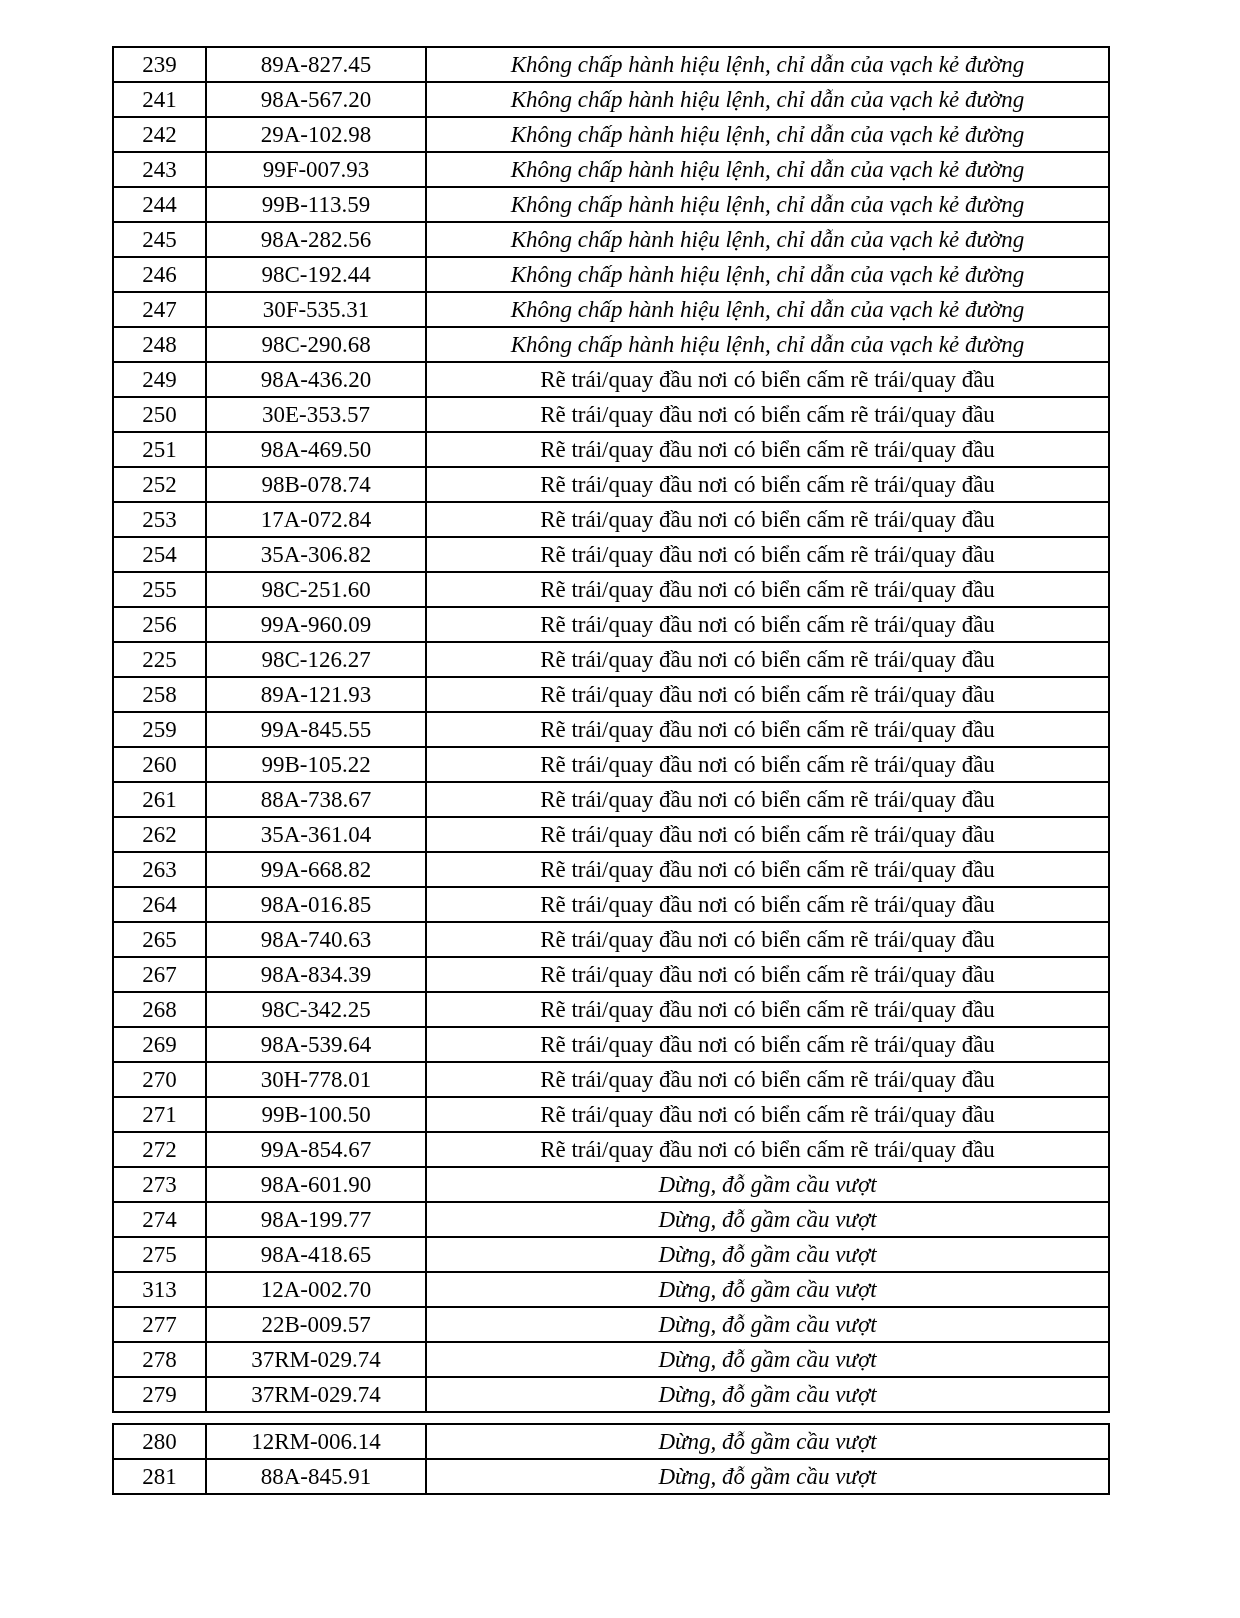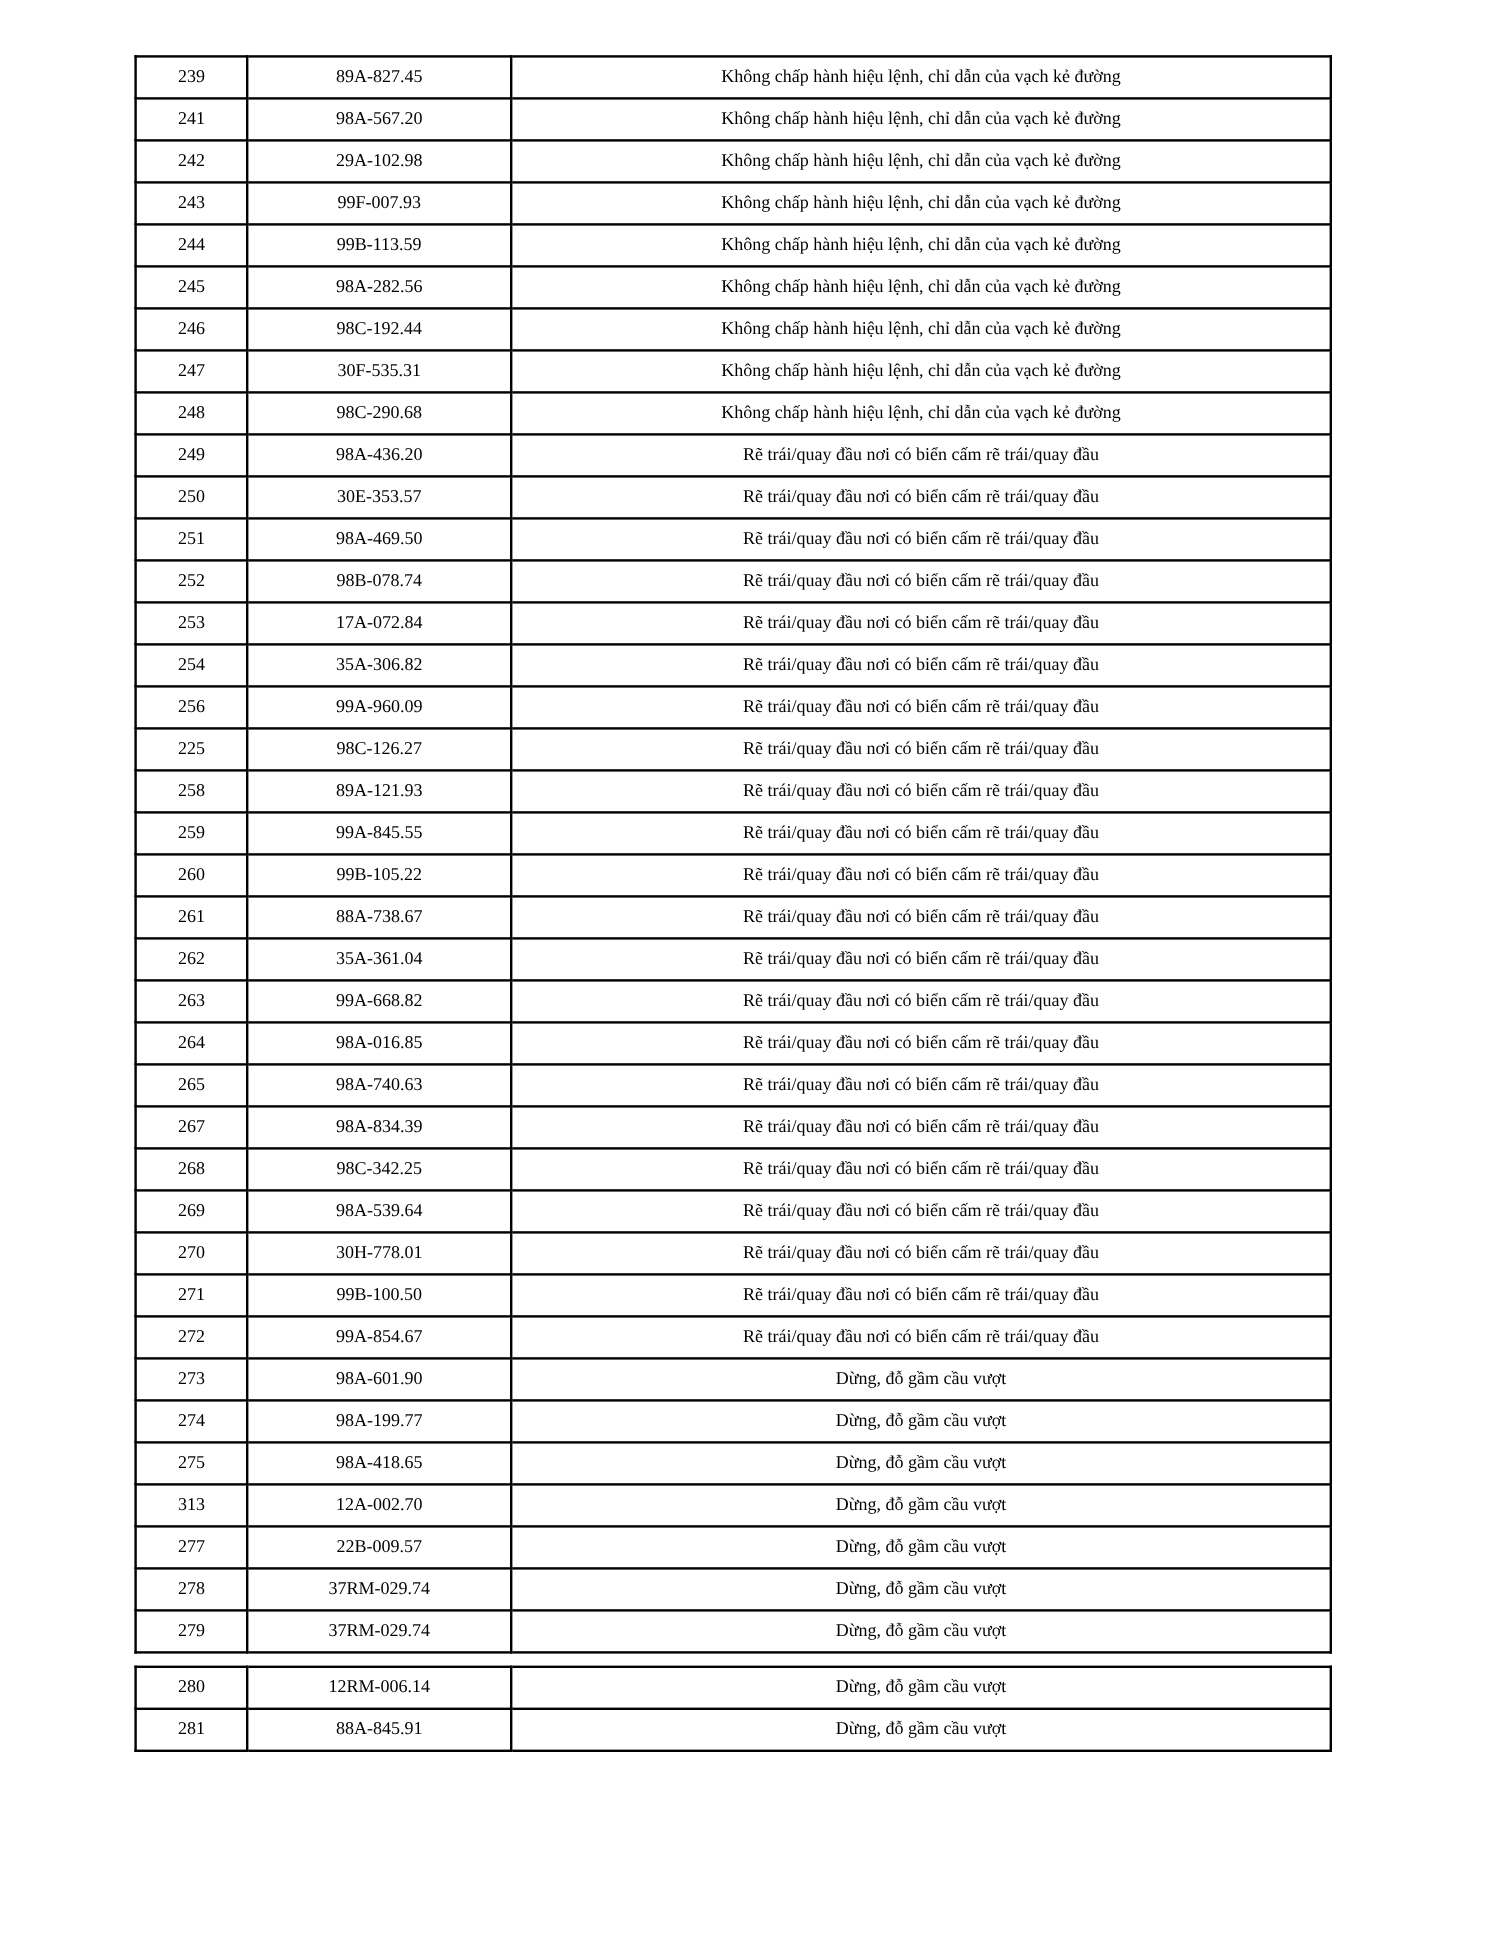--- a/index.html
+++ b/index.html
@@ -11,35 +11,35 @@
     color:#000;
   }
   .table-wrap{
     position:absolute;left:112px;top:46px;width:996px;
   }
   table.vtable{
     border-collapse:collapse;
     table-layout:fixed;
     width:100%;
     font-family:"Liberation Serif", serif;
-    font-size:15px;
+    font-size:23px;
     color:#000;
   }
   table.vtable + table.vtable{margin-top:10px;}
   table.vtable td{
     border:2px solid #000;
     height:33px;
     padding:0 3px;
     text-align:center;
     vertical-align:middle;
     white-space:nowrap;
     overflow:hidden;
     line-height:1.1;
   }
-  td.c-violation.italic{margin-left:41px;}
+  td.c-violation.italic{font-style:italic;margin-left:41px;}
 </style>
 </head>
 <body>
 
 <div class="page">
   <div class="table-wrap">
 
     <table class="vtable">
       <colgroup>
         <col style="width:93px">
@@ -116,20 +116,25 @@
     <td class="c-no">253</td>
     <td class="c-plate">17A-072.84</td>
     <td class="c-violation">Rẽ trái/quay đầu nơi có biển cấm rẽ trái/quay đầu</td>
   </tr>
           <tr>
     <td class="c-no">254</td>
     <td class="c-plate">35A-306.82</td>
     <td class="c-violation">Rẽ trái/quay đầu nơi có biển cấm rẽ trái/quay đầu</td>
   </tr>
           <tr>
+    <td class="c-no">255</td>
+    <td class="c-plate">98C-251.60</td>
+    <td class="c-violation">Rẽ trái/quay đầu nơi có biển cấm rẽ trái/quay đầu</td>
+  </tr>
+          <tr>
     <td class="c-no">256</td>
     <td class="c-plate">99A-960.09</td>
     <td class="c-violation">Rẽ trái/quay đầu nơi có biển cấm rẽ trái/quay đầu</td>
   </tr>
           <tr>
     <td class="c-no">225</td>
     <td class="c-plate">98C-126.27</td>
     <td class="c-violation">Rẽ trái/quay đầu nơi có biển cấm rẽ trái/quay đầu</td>
   </tr>
           <tr>

